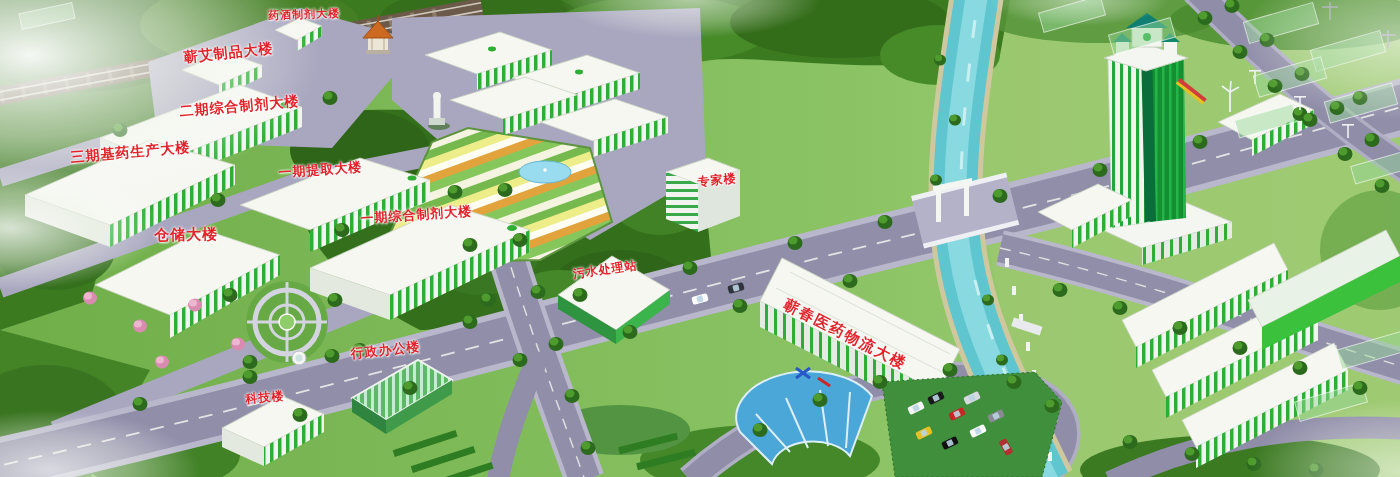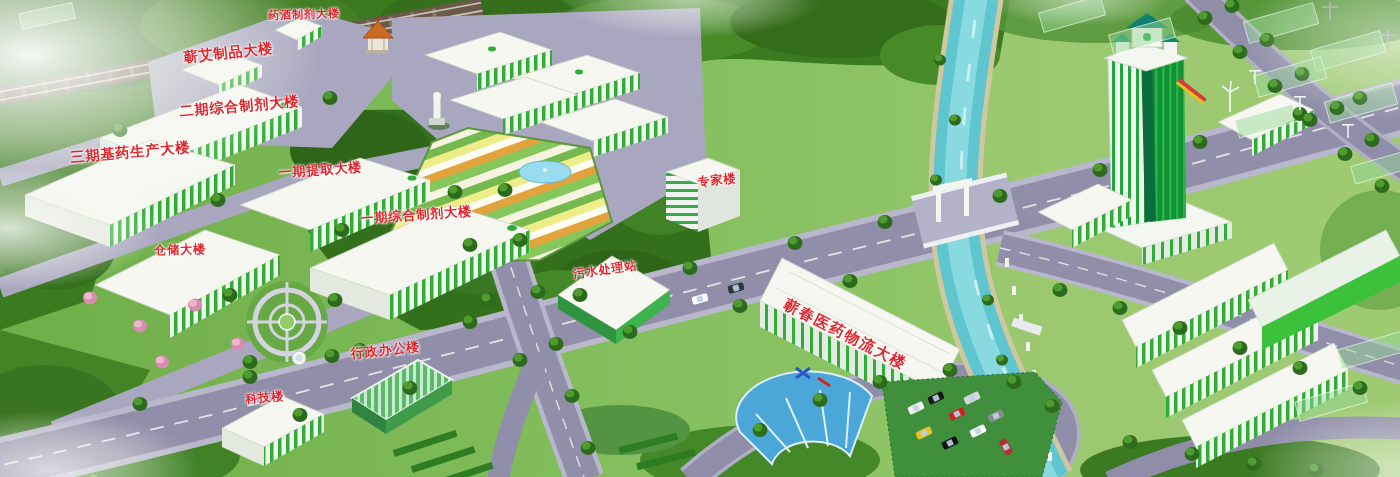--- a/index.html
+++ b/index.html
@@ -517,18 +517,18 @@
   </g>
 </svg>
 
   <div class="map-label" style="left:268px;top:10px;font-size:11px;transform:rotate(-2deg)">药酒制剂大楼</div>
   <div class="map-label" style="left:183px;top:50px;font-size:14px;transform:rotate(-6deg)">蕲艾制品大楼</div>
   <div class="map-label" style="left:179px;top:104px;font-size:14px;transform:rotate(-5deg)">二期综合制剂大楼</div>
   <div class="map-label" style="left:70px;top:150px;font-size:14px;transform:rotate(-5deg)">三期基药生产大楼</div>
   <div class="map-label" style="left:278px;top:166px;font-size:13px;transform:rotate(-4deg)">一期提取大楼</div>
   <div class="map-label" style="left:360px;top:212px;font-size:13px;transform:rotate(-4deg)">一期综合制剂大楼</div>
   <div class="map-label" style="left:697px;top:176px;font-size:12px;transform:rotate(-6deg)">专家楼</div>
-  <div class="map-label" style="left:154px;top:244px;font-size:12px;transform:rotate(-1deg)">仓储大楼</div>
+  <div class="map-label" style="left:154px;top:228px;font-size:15px;transform:rotate(-1deg)">仓储大楼</div>
   <div class="map-label" style="left:572px;top:268px;font-size:12px;transform:rotate(-8deg)">污水处理站</div>
   <div class="map-label" style="left:788px;top:297px;font-size:15px;letter-spacing:2px;transform:rotate(27deg)">蕲春医药物流大楼</div>
   <div class="map-label" style="left:350px;top:347px;font-size:13px;transform:rotate(-6deg)">行政办公楼</div>
   <div class="map-label" style="left:245px;top:393px;font-size:12px;transform:rotate(-5deg)">科技楼</div>
 </div>
 
 </body></html>

